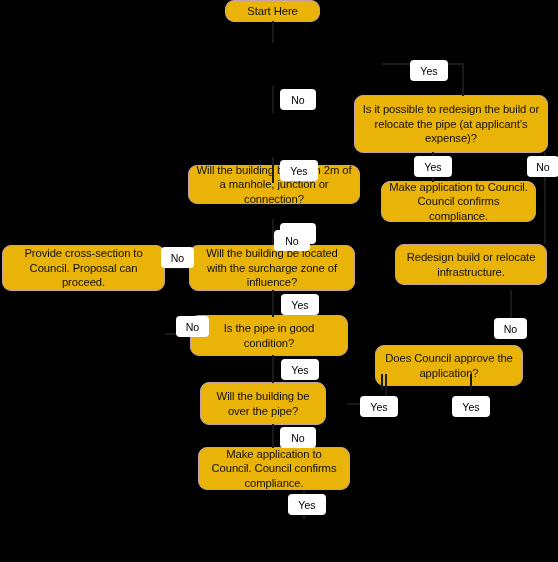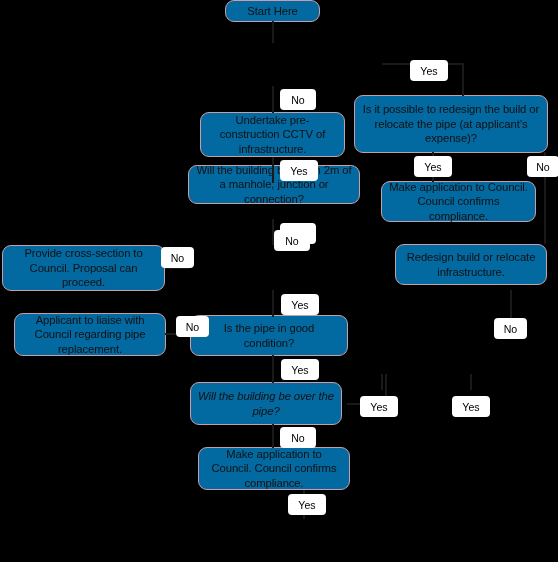--- a/index.html
+++ b/index.html
@@ -11,21 +11,21 @@
     position: relative;
     width: 558px;
     height: 562px;
     background: #000000;
     font-family: "Liberation Sans", "DejaVu Sans", sans-serif;
     overflow: hidden;
   }
   .node {
     position: absolute;
     box-sizing: border-box;
-    background: #0369a1;
+    background: #eab308;
     border: 1px solid #c79faa;
     border-radius: 9px;
     color: #111111;
     font-size: 11.3px;
     line-height: 14.5px;
     display: flex;
     align-items: center;
     justify-content: center;
     text-align: center;
     padding: 3px 7px;
@@ -74,37 +74,37 @@
   <div class="conn" style="left:303px; top:490px; width:2px; height:29px;"></div>
   <div class="conn" style="left:510px; top:290px; width:2px; height:30px;"></div>
   <div class="conn" style="left:381px; top:374px; width:2px; height:16px;"></div>
   <div class="conn" style="left:470px; top:374px; width:2px; height:16px;"></div>
 
   <div class="node" style="left:225px; top:0px; width:95px; height:22px;">Start Here</div>
 
 
   <div class="node" style="left:354px; top:95px; width:194px; height:58px;">Is it possible to redesign the build or relocate the pipe (at applicant’s expense)?</div>
 
-  <div class="node" style="left:200px; top:112px; width:145px; height:45px;">Undertake pre-construction CCTV of infrastructure.</div>
 
   <div class="node" style="left:381px; top:181px; width:155px; height:41px;">Make application to Council. Council confirms compliance.</div>
 
   <div class="node" style="left:188px; top:165px; width:172px; height:39px;">Will the building be within 2m of a manhole, junction or connection?</div>
 
   <div class="node" style="left:395px; top:244px; width:152px; height:41px;">Redesign build or relocate infrastructure.</div>
 
   <div class="node" style="left:2px; top:245px; width:163px; height:46px;">Provide cross-section to Council. Proposal can proceed.</div>
 
+  <div class="node" style="left:189px; top:245px; width:166px; height:46px;">Will the building be located with the surcharge zone of influence?</div>
 
-  <div class="node" style="left:14px; top:313px; width:152px; height:43px;">Applicant to liaise with Council regarding pipe replacement.</div>
 
   <div class="node" style="left:190px; top:315px; width:158px; height:41px;">Is the pipe in good condition?</div>
 
+  <div class="node" style="left:375px; top:345px; width:148px; height:41px;">Does Council approve the application?</div>
 
-  <div class="node" style="left:190px; top:382px; width:152px; height:43px;font-style:italic;">Will the building be over the pipe?</div>
+  <div class="node" style="left:200px; top:382px; width:126px; height:43px;">Will the building be over the pipe?</div>
 
   <div class="node" style="left:198px; top:447px; width:152px; height:43px;">Make application to Council. Council confirms compliance.</div>
 
 
   <div class="label" style="left:280px; top:89px; width:36px; height:21px;">No</div>
 
   <div class="label" style="left:410px; top:60px; width:38px; height:21px;">Yes</div>
 
   <div class="label" style="left:280px; top:160px; width:38px; height:21px;">Yes</div>
 

